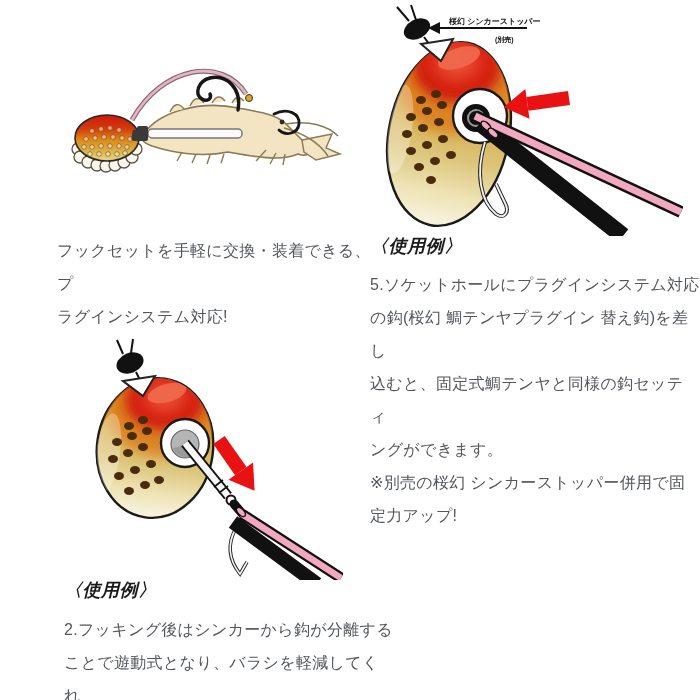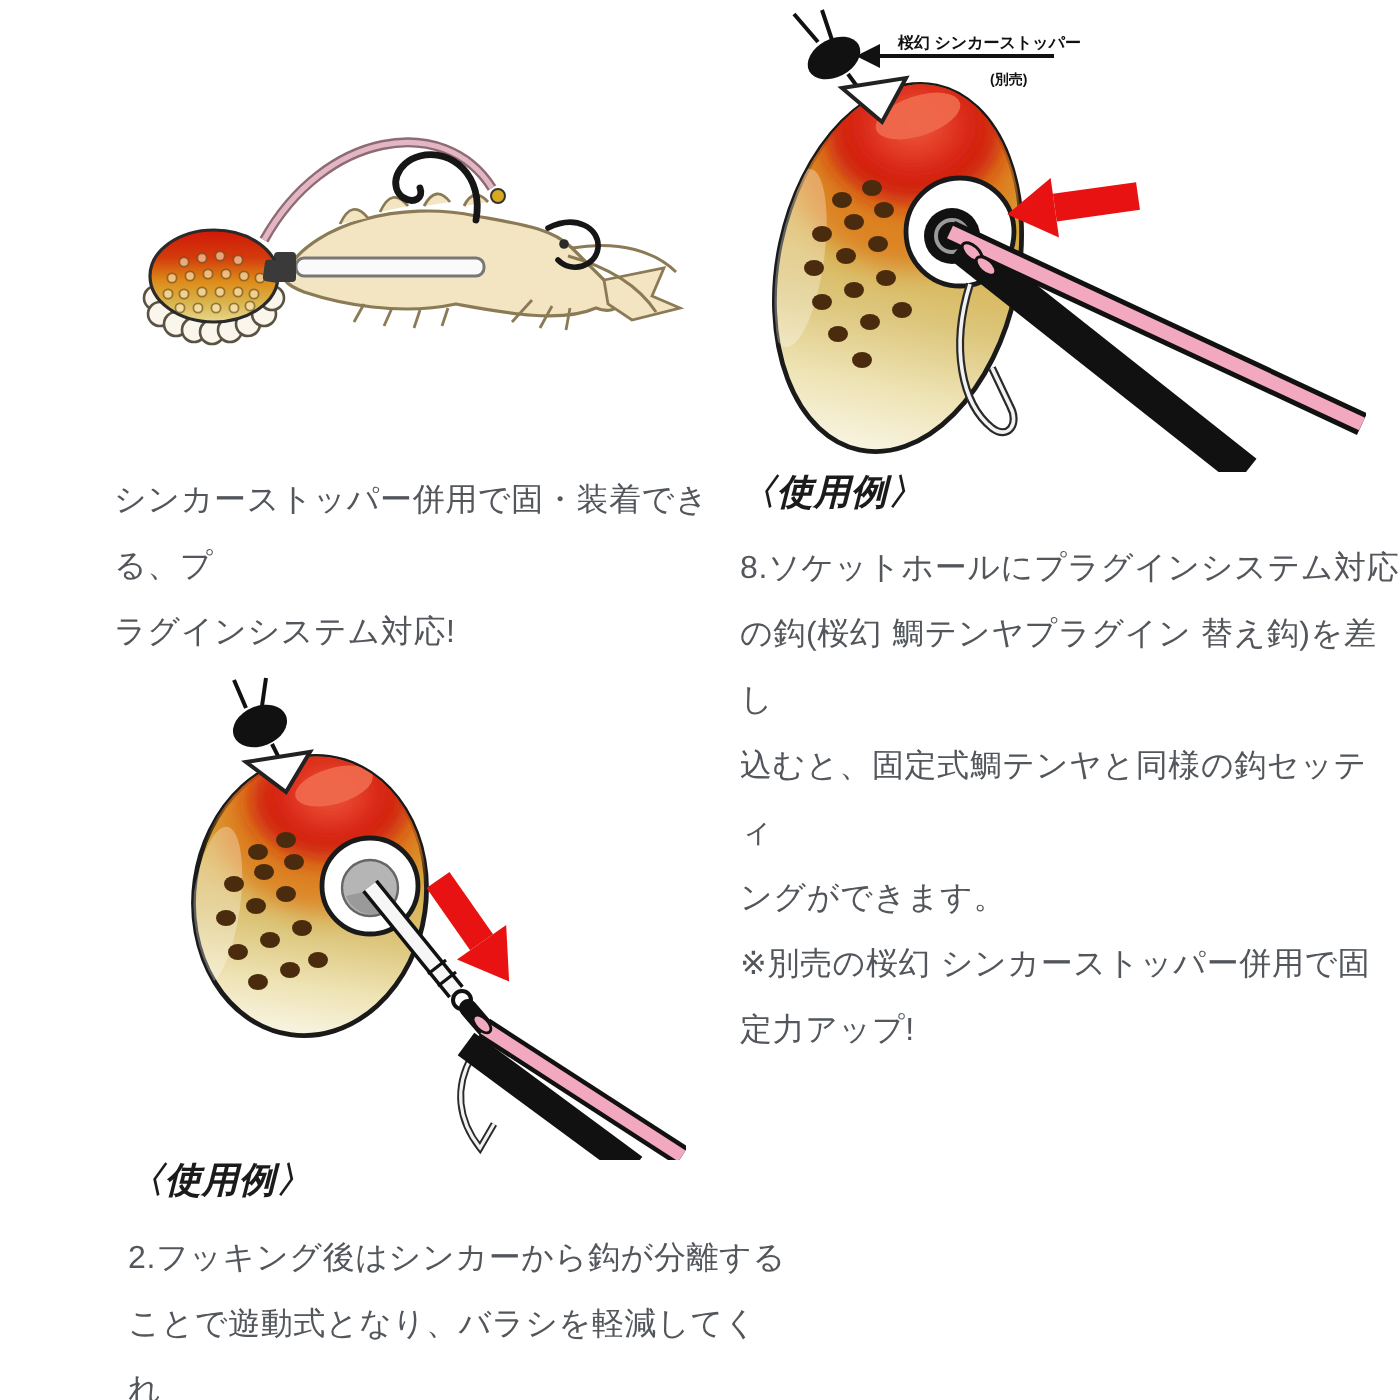--- a/index.html
+++ b/index.html
@@ -265,26 +265,26 @@
 
   <line x1="141" y1="166" x2="153" y2="180" stroke="#111" stroke-width="9" stroke-linecap="round"></line>
   <line x1="140" y1="184" x2="224" y2="246" stroke="#111" stroke-width="14"></line>
   <g>
     <line x1="149" y1="176" x2="248" y2="240" stroke="#111" stroke-width="11"></line>
     <line x1="149" y1="176" x2="248" y2="240" stroke="#f2a9c0" stroke-width="6.5"></line>
   </g>
   <ellipse cx="148" cy="174" rx="5.5" ry="3" fill="#f2a9c0" stroke="#111" stroke-width="1.4" transform="rotate(45 148 174)"></ellipse>
 </svg>
 
-<div class="para" style="left:57px;top:234px;width:330px">シンカーストッパー併用で固・装着できる、プ
+<div class="para" style="left:57px;top:234px;width:330px">フックセットを手軽に交換・装着できる、プ
 ラグインシステム対応!</div>
 
 <div class="heading" style="left:370px;top:234px">〈使用例〉</div>
 
-<div class="para" style="left:370px;top:268px;width:330px">8.ソケットホールにプラグインシステム対応
+<div class="para" style="left:370px;top:268px;width:330px">5.ソケットホールにプラグインシステム対応
 の鈎(桜幻 鯛テンヤプラグイン 替え鈎)を差し
 込むと、固定式鯛テンヤと同様の鈎セッティ
 ングができます。
 ※別売の桜幻 シンカーストッパー併用で固
 定力アップ!</div>
 
 <div class="heading" style="left:64px;top:578px">〈使用例〉</div>
 
 <div class="para" style="left:64px;top:613px;width:330px">2.フッキング後はシンカーから鈎が分離する
 ことで遊動式となり、バラシを軽減してくれ

